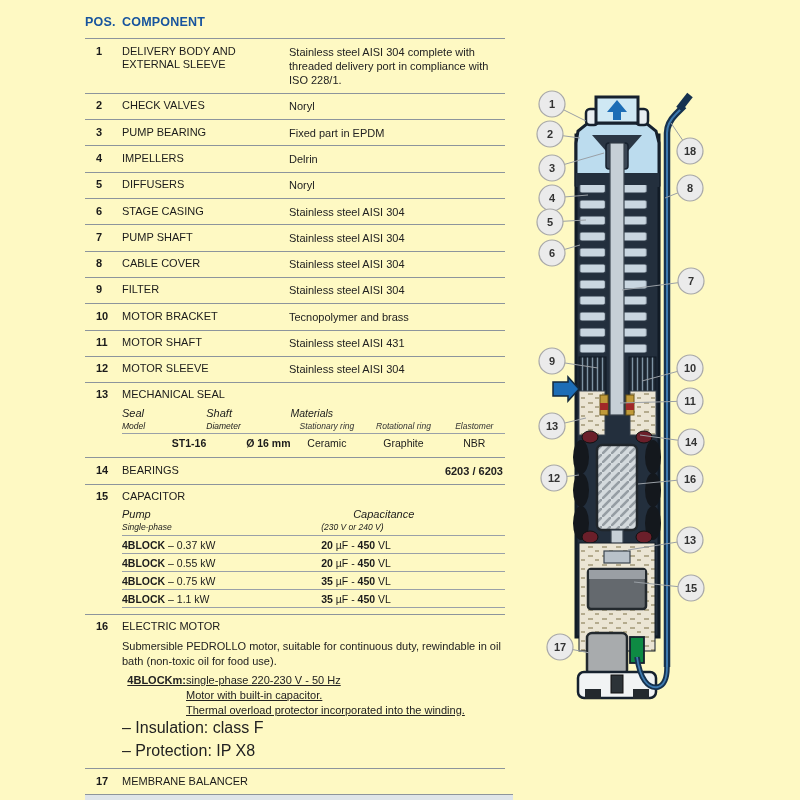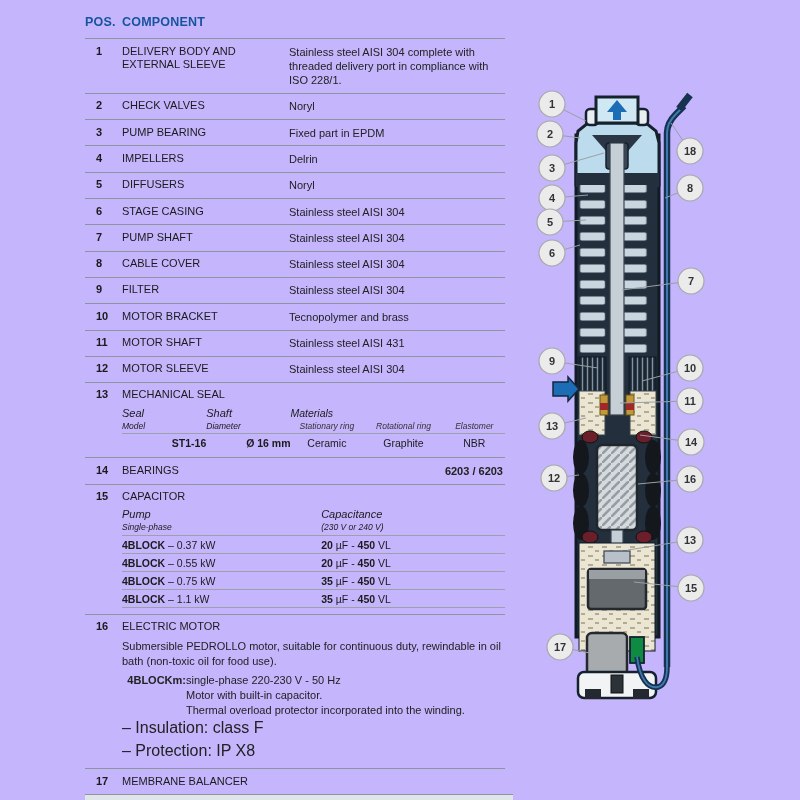--- a/index.html
+++ b/index.html
@@ -1,18 +1,18 @@
 <!DOCTYPE html>
 <html><head>
 <meta charset="utf-8">
 <style>
   html,body{margin:0;padding:0;background:#fff;}
   body{width:800px;height:800px;overflow:hidden;position:relative;
        font-family:"Liberation Sans",sans-serif;color:#1b1b1b;}
-  .page{position:absolute;inset:0;background:#c4b5fd;}
+  .page{position:absolute;inset:0;background:#fef9c3;}
 
   
   .doc{position:absolute;left:85px;top:10px;width:420px;}
   .thead{display:grid;grid-template-columns:37px 167px 1fr;padding:5px 0 9px 0;}
   .h{color:#17549e;font-weight:700;font-size:12.5px;letter-spacing:.2px;}
   .row,.srow{display:grid;grid-template-columns:37px 167px 1fr;}
   .row{border-top:1px solid #8d959c;padding:5.5px 0;}
   .sec{border-top:1px solid #8d959c;padding:5px 0 6px 0;}
   .pos{font-weight:700;font-size:11px;padding-left:11px;}
   .comp{font-weight:400;font-size:11px;line-height:1.25;padding-right:6px;}
@@ -29,27 +29,27 @@
   .it{font-style:italic;font-size:10.5px;}
   .c{text-align:center;}
   .mat{grid-column:3/6;text-align:left;}
   .ra{padding-bottom:1px;}
   .rb{border-bottom:1px solid #9aa1a8;padding:1px 0 2px 0;align-items:end;}
   .rc{padding:3.5px 0 1px 0;font-size:10.5px;}
 
   
   .cap{margin:5px 0 0 37px;border-bottom:1px solid #9aa1a8;}
   .cg{display:grid;grid-template-columns:52% 48%;}
-  .caph{padding-bottom:2px;}
+  .caph{padding-bottom:2px;gap:32px;}
   .caps{padding-bottom:3px;}
   .capr{border-top:1px solid #9aa1a8;padding:2.5px 0;font-size:10.5px;}
 
   
   .mp{margin:5px 0 4px 37px;font-size:11px;line-height:1.35;color:#222;}
-  .mm{display:grid;grid-template-columns:64px 1fr;margin-left:37px;font-size:11px;line-height:1.35;color:#222;}
+  .mm{display:grid;grid-template-columns:64px 1fr;margin-left:37px;font-size:11px;line-height:1.35;color:#222;text-decoration:underline;}
   .mn{margin-left:37px;font-size:16px;line-height:1.4;color:#222;}
   .mn:first-of-type{margin-top:3px;}
 
   
   .pcbox{border-top:1px solid #8d959c;background:#dfe5e9;padding:8px 0 10px 0;margin-right:-8px;padding-right:8px;}
 
   
   .diagram{position:absolute;left:530px;top:85px;}
   .leader{stroke:#9aa0a6;stroke-width:1;}
   .callout{fill:#ebebeb;stroke:#a8a8a8;stroke-width:1.2;}

